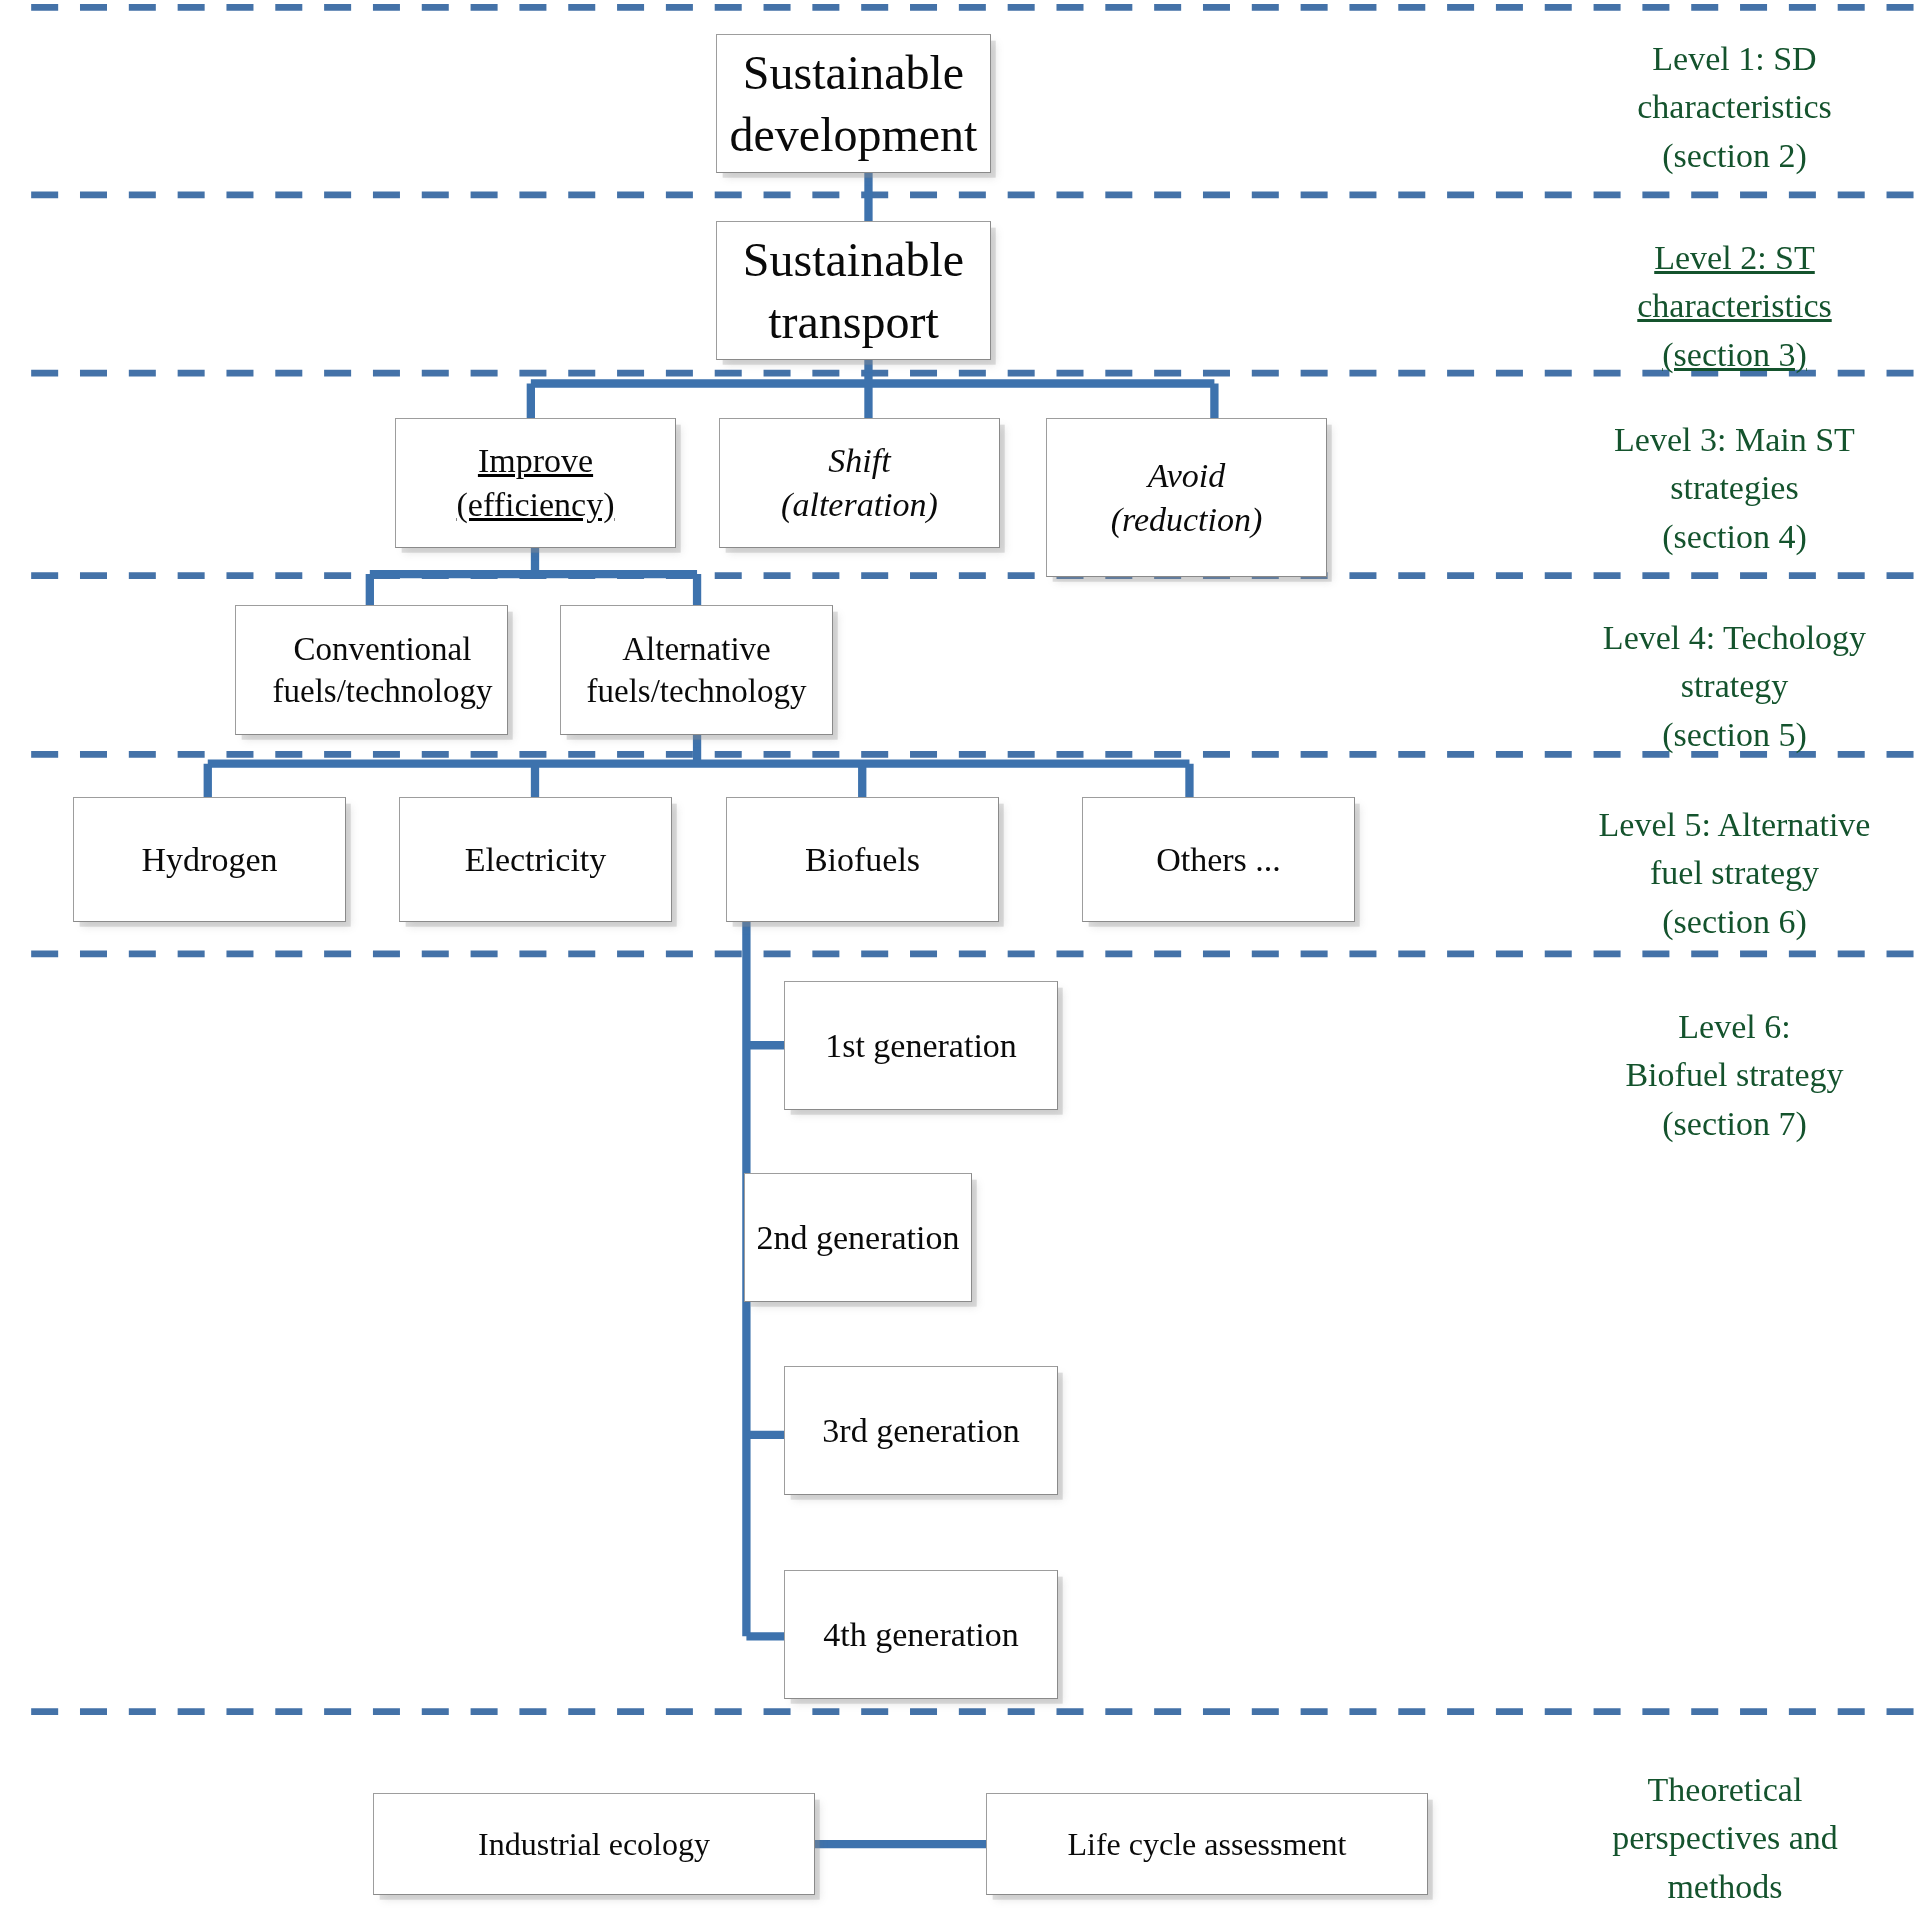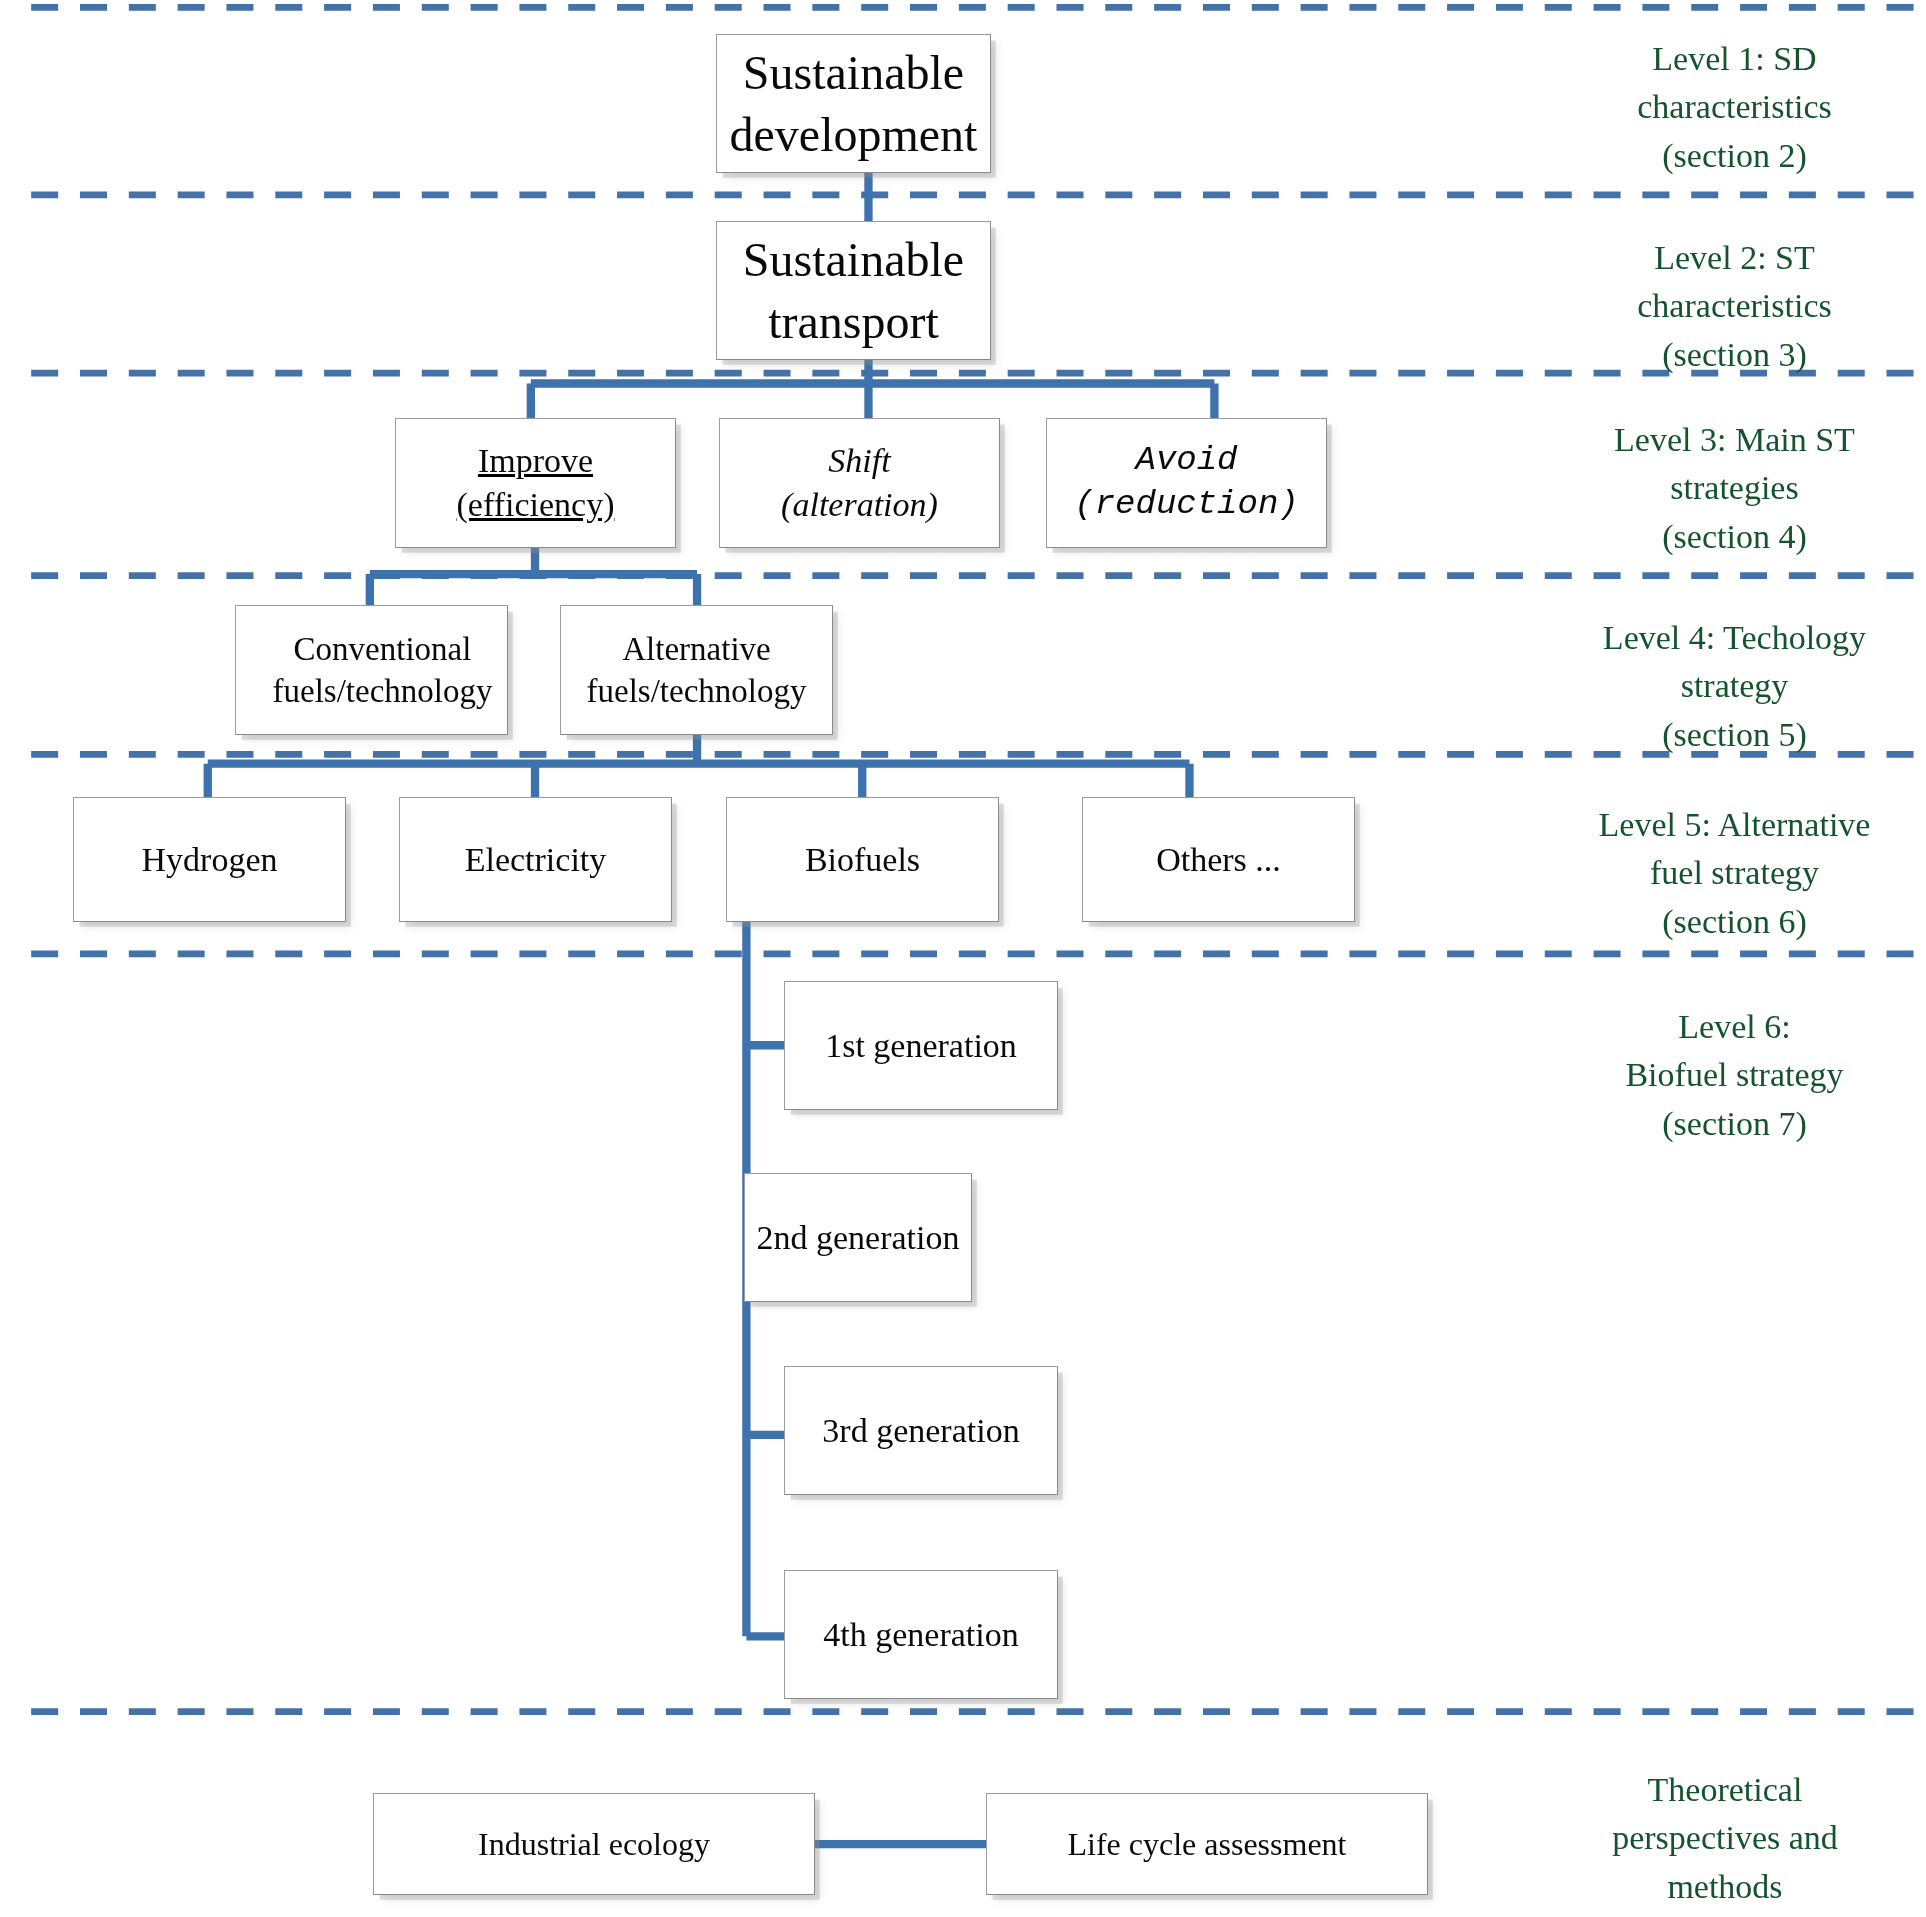--- a/index.html
+++ b/index.html
@@ -118,21 +118,21 @@
   </div>
 
   <div class="node" style="left:395px; top:418px; width:281px; height:130px;text-decoration:underline;">
     <span class="label f-66">Improve
 (efficiency)</span>
   </div>
   <div class="node" style="left:719px; top:418px; width:281px; height:130px;">
     <span class="label f-66 ital">Shift
 (alteration)</span>
   </div>
-  <div class="node" style="left:1046px; top:418px; width:281px; height:130px;font-family:Liberation Mono, monospace;">
+  <div class="node" style="left:1046px; top:418px; width:281px; height:159px;">
     <span class="label f-66 ital">Avoid
 (reduction)</span>
   </div>
 
   <div class="node" style="left:235px; top:605px; width:273px; height:130px;padding-left:22px;">
     <span class="label f-64">Conventional
 fuels/technology</span>
   </div>
   <div class="node" style="left:560px; top:605px; width:273px; height:130px;">
     <span class="label f-64">Alternative
@@ -169,21 +169,21 @@
     <span class="label f-62">Life cycle assessment</span>
   </div>
   <div class="node" style="left:373px; top:1793px; width:442px; height:102px;">
     <span class="label f-62">Industrial  ecology</span>
   </div>
 
   <div class="level-caption" style="left:1558px; top:35px; width:353px;">Level 1: SD
 characteristics
 (section 2)</div>
 
-  <div class="level-caption" style="left:1558px; top:234px; width:353px;">Level 2: ST
+  <div class="level-caption" style="left:1558px; top:234px; width:353px;text-decoration:underline;">Level 2: ST
 characteristics
 (section 3)</div>
 
   <div class="level-caption" style="left:1558px; top:416px; width:353px;">Level 3: Main  ST
 strategies
 (section 4)</div>
 
   <div class="level-caption" style="left:1558px; top:614px; width:353px;">Level 4: Techology
 strategy
 (section 5)</div>

